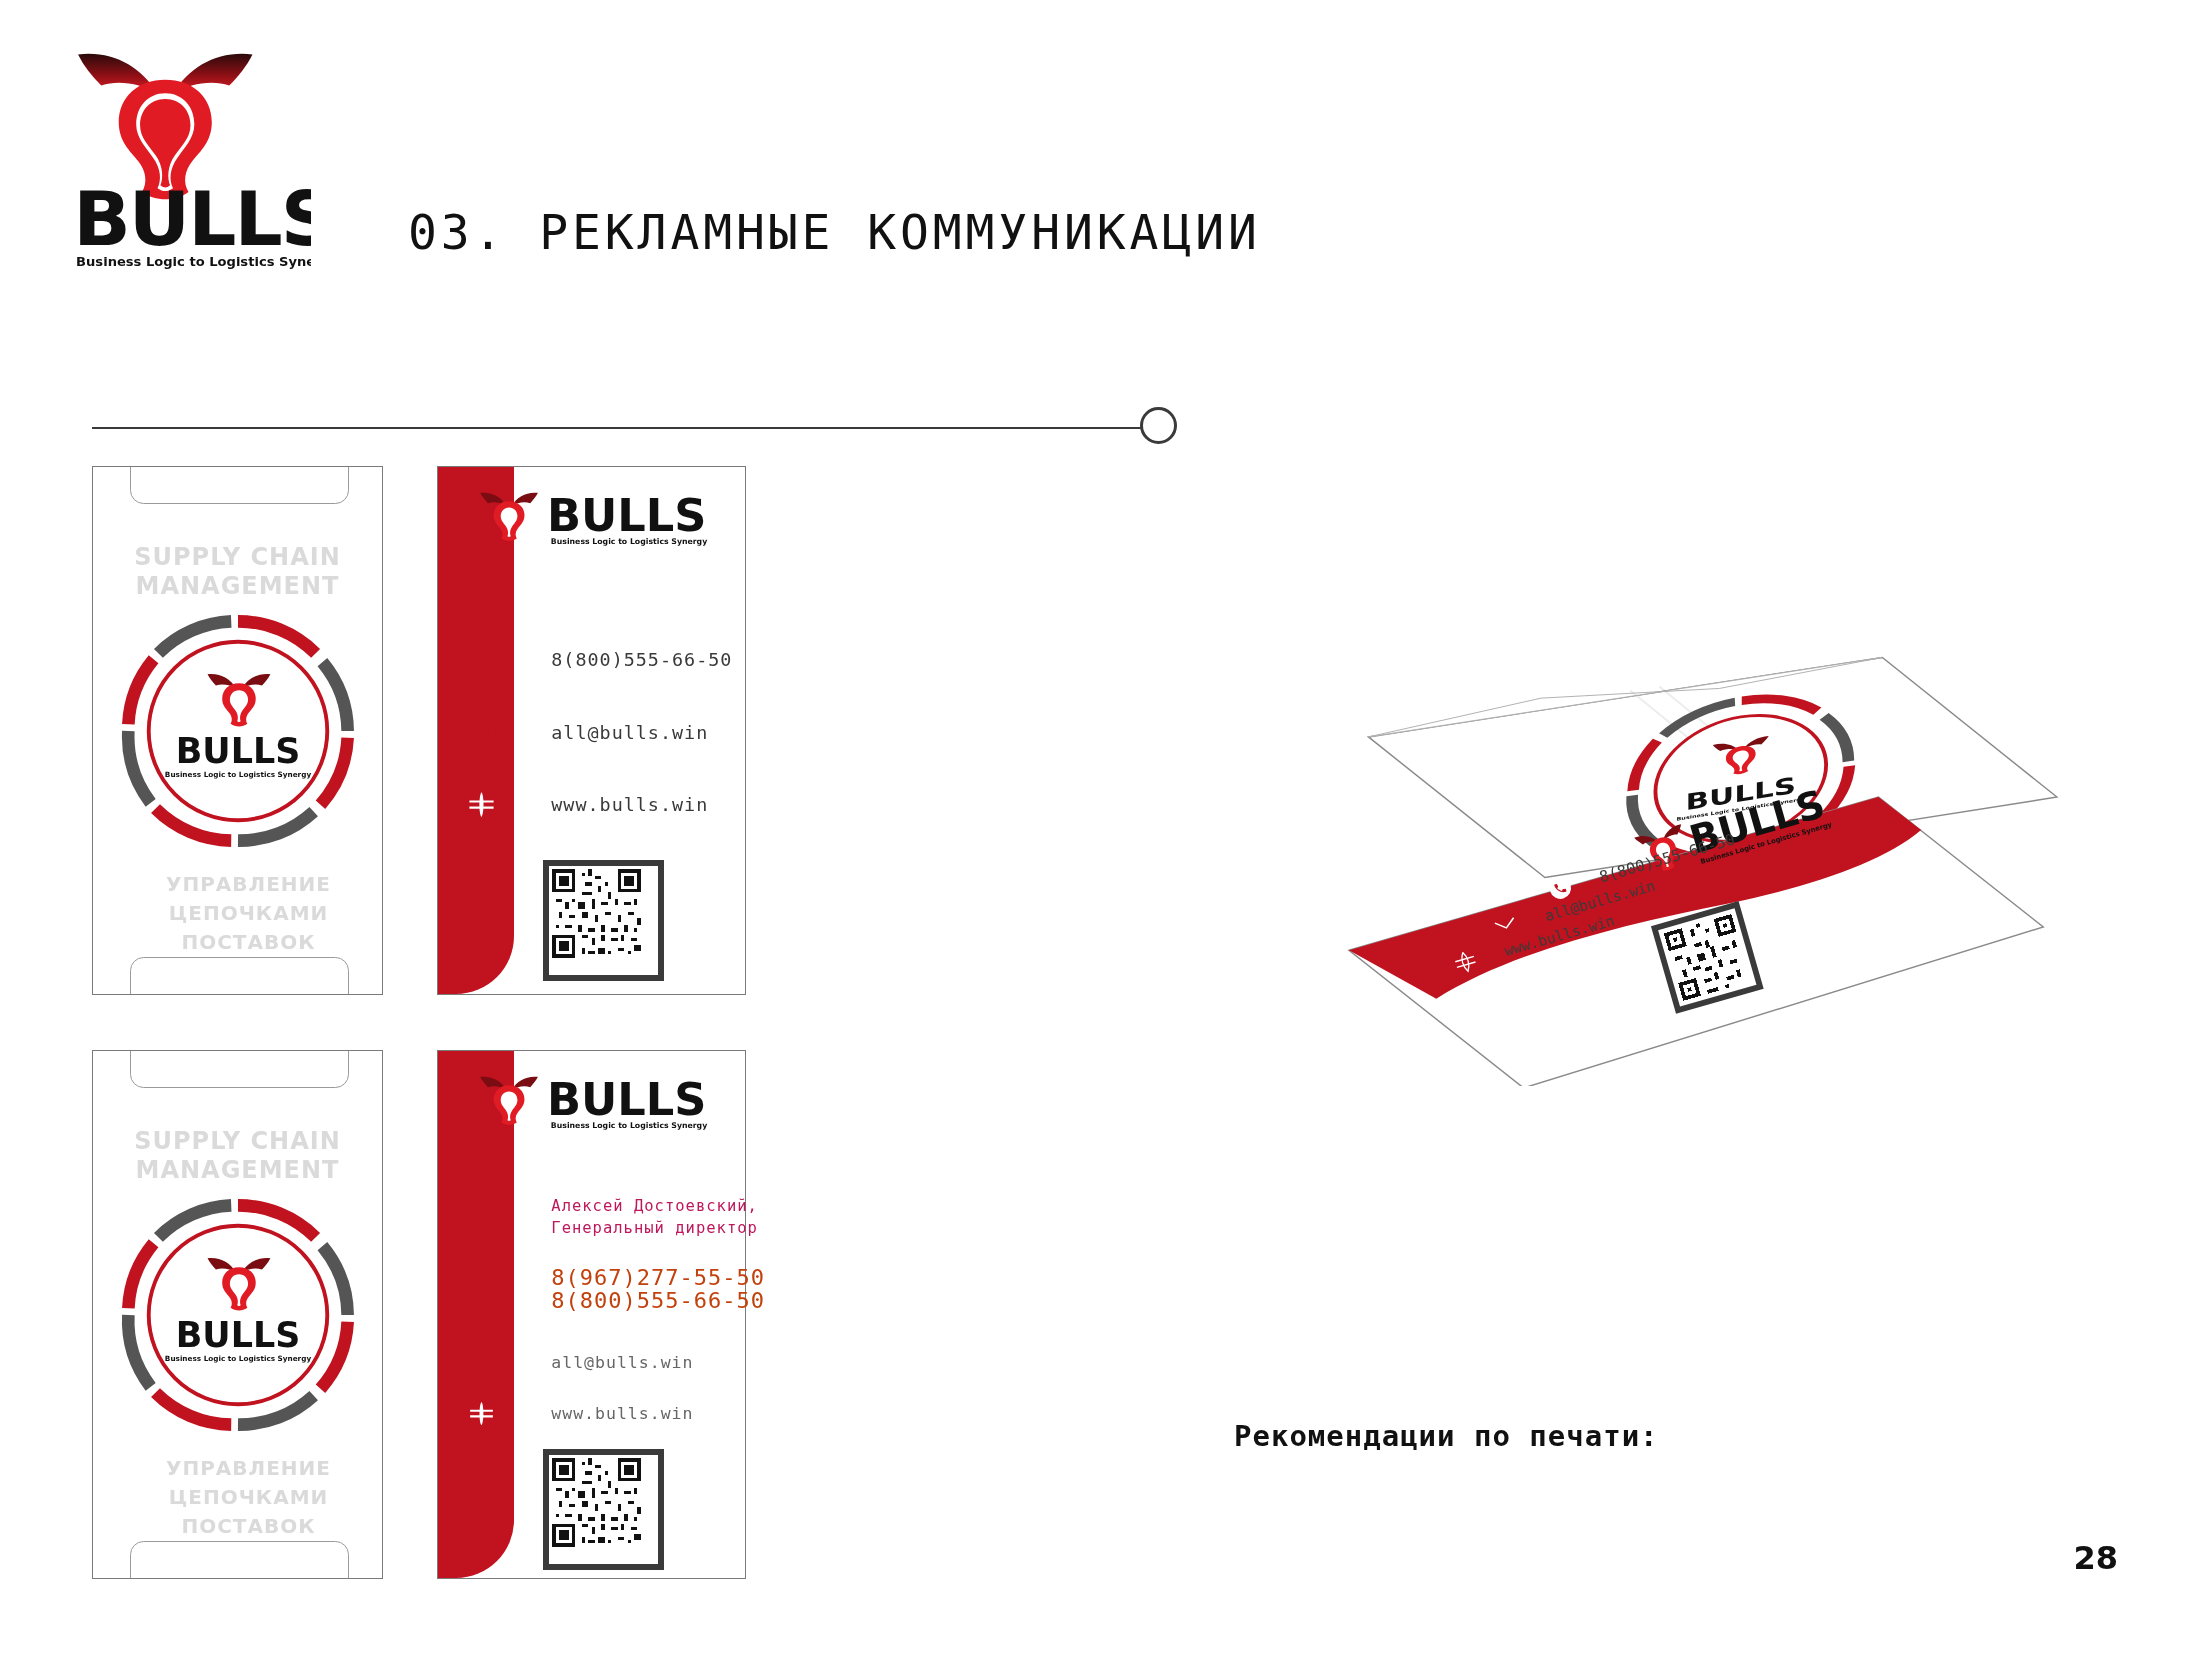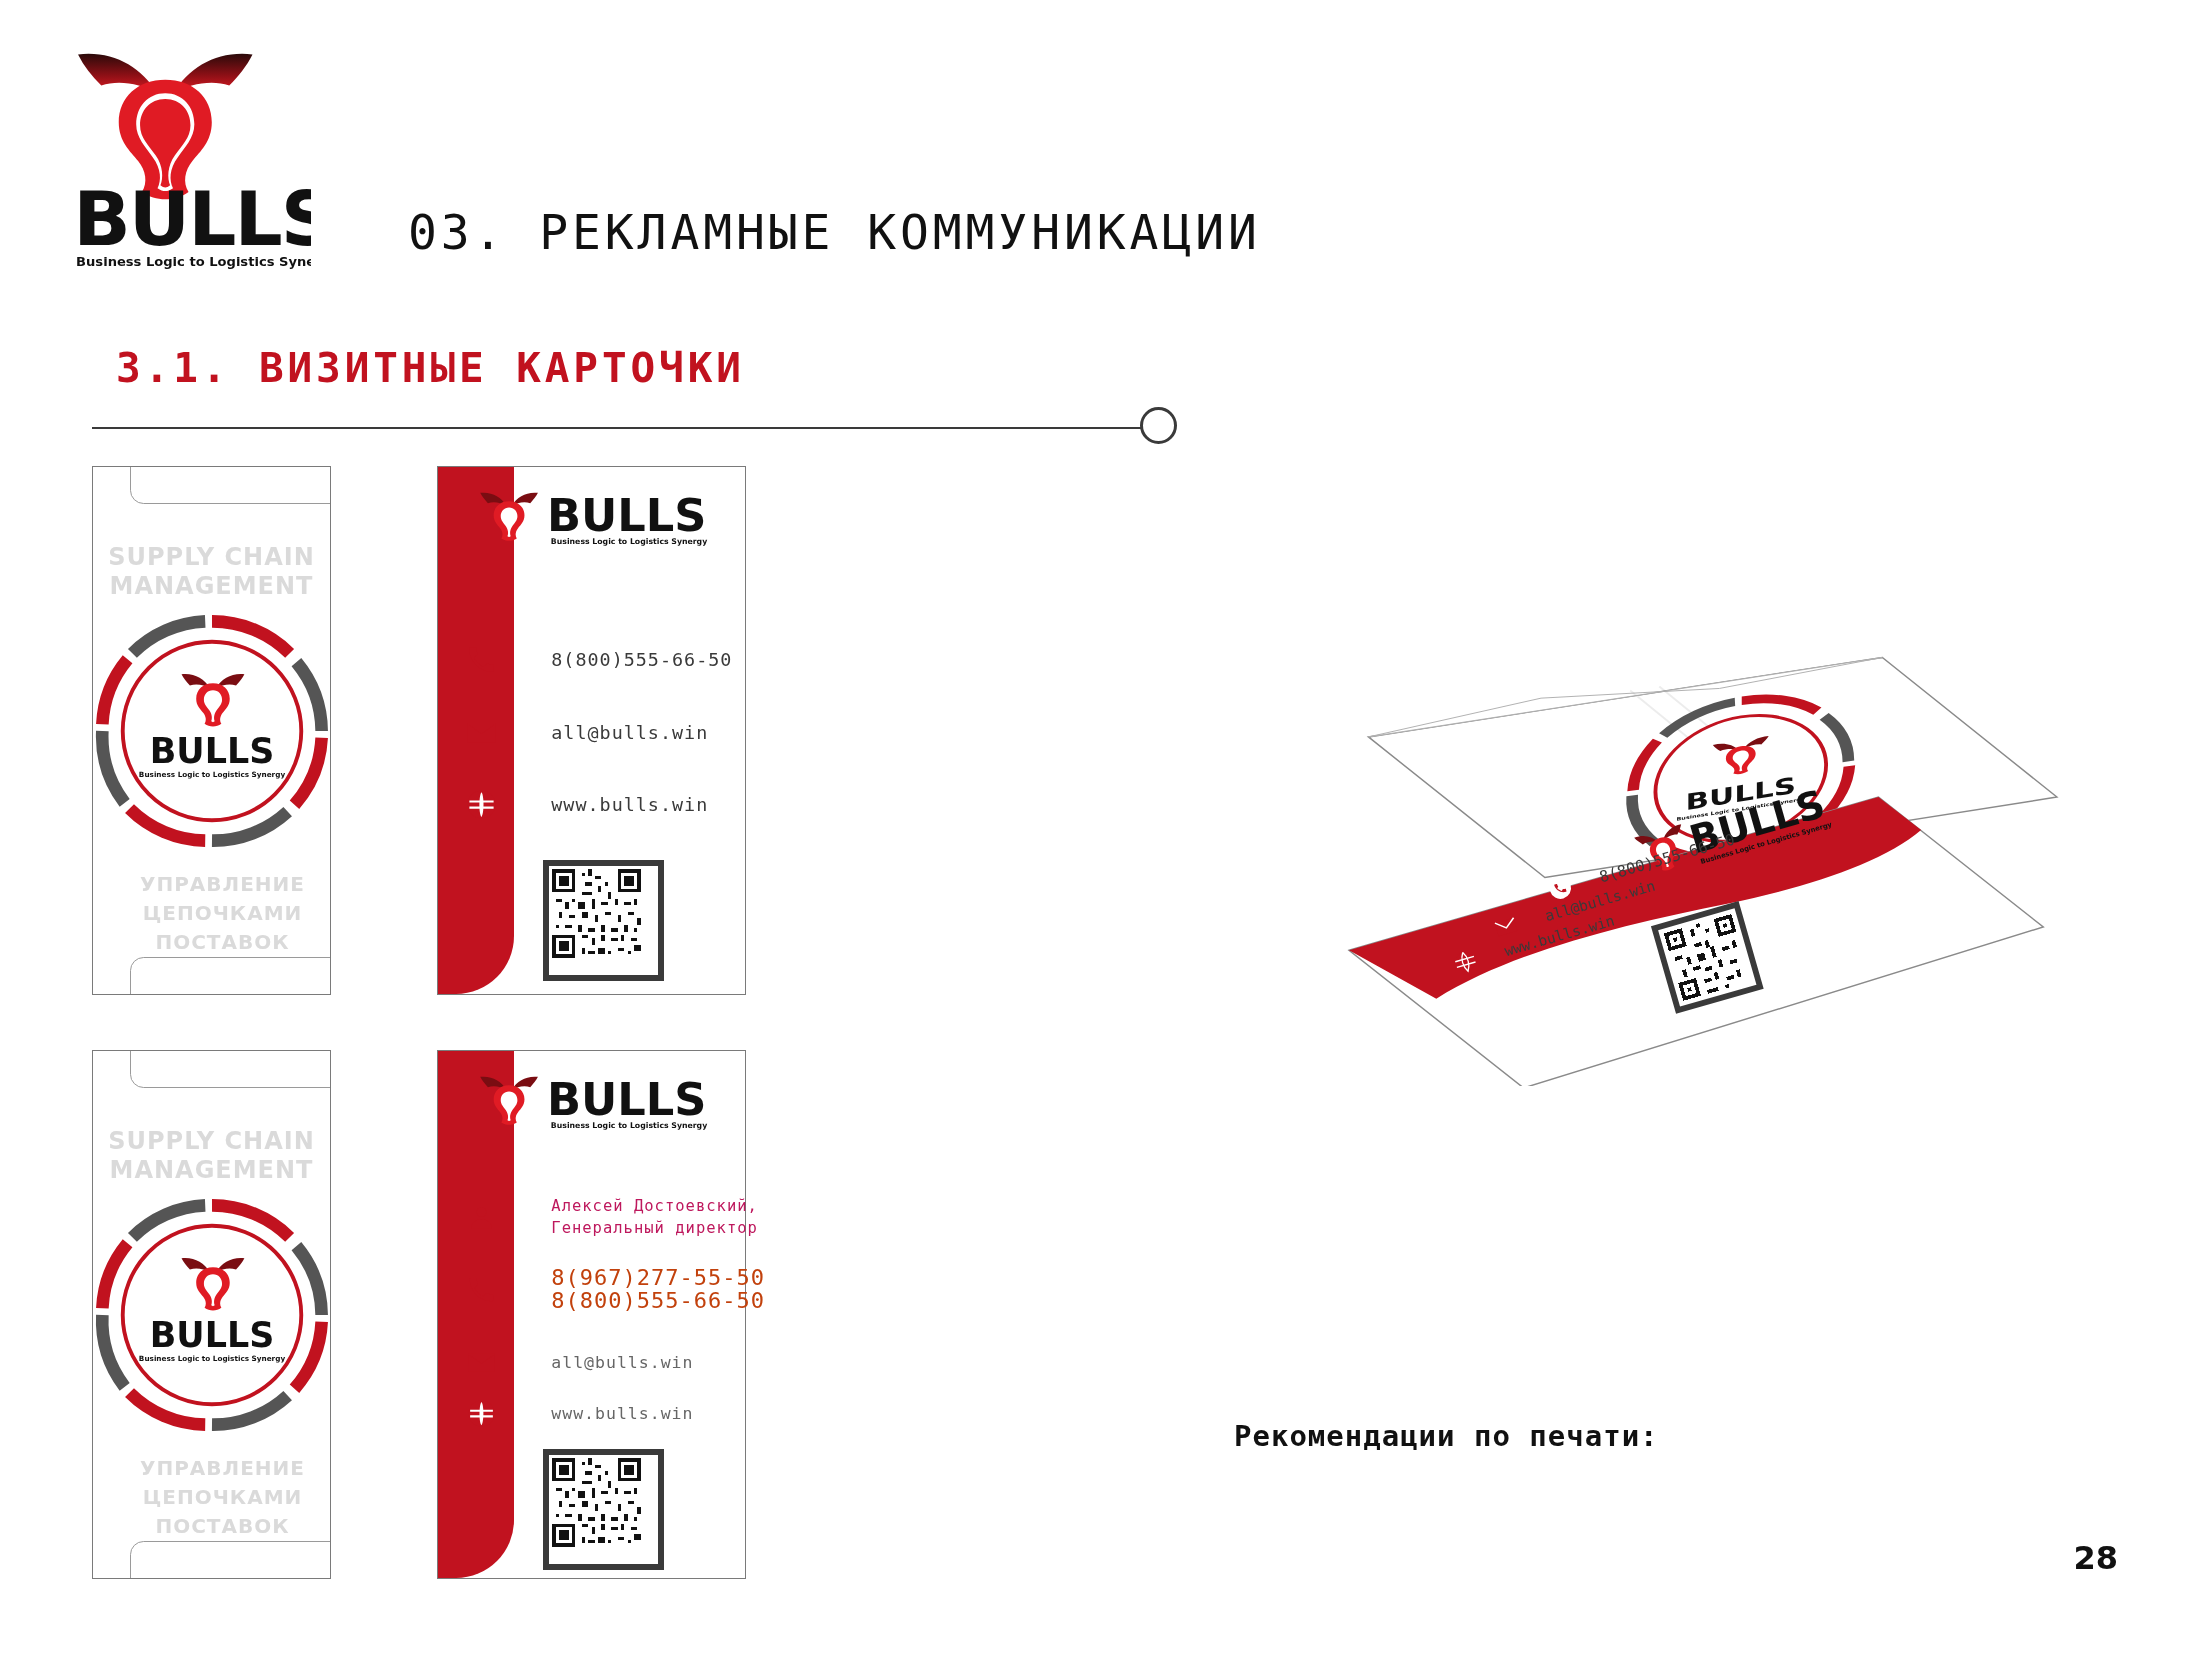--- a/index.html
+++ b/index.html
@@ -41,21 +41,21 @@
   }
   .rule-dot{
     position:absolute;left:1140px;top:407px;width:37px;height:37px;border:3.9px solid #3a3a3a;border-radius:50%;
     background:#fff;box-sizing:border-box;
   }
   
   .card{
     position:absolute;box-sizing:border-box;background:#fff;
     border:1px solid #7a7a7a;
   }
-  .card-back{width:239px;height:529px;}
+  .card-back{width:291px;height:529px;}
   .card-front{width:309px;height:529px;}
   .cb1{left:92px;top:466px;}
   .cf1{left:437px;top:466px;}
   .cb2{left:92px;top:1050px;}
   .cf2{left:437px;top:1050px;}
 
   
   .flap{
     position:absolute;left:0;top:0;width:100%;height:100%;
     overflow:hidden;
@@ -138,21 +138,20 @@
         <path d="M100 44 C128 44 148 62 148 88 C148 108 136 118 128 128 C120 138 118 150 124 160 C110 170 90 170 76 160 C82 150 80 138 72 128 C64 118 52 108 52 88 C52 62 72 44 100 44 Z" fill="#e01b24"></path>
         <path d="M100 58 C118 58 130 72 130 90 C130 104 120 114 113 124 C104 136 104 148 108 156 C102 160 98 160 92 156 C96 148 96 136 87 124 C80 114 70 104 70 90 C70 72 82 58 100 58 Z" fill="#ffffff"></path>
         <path d="M100 64 C116 64 126 76 126 91 C126 104 117 112 110 122 C102 133 102 146 105 153 C101 156 99 156 95 153 C98 146 98 133 90 122 C83 112 74 104 74 91 C74 76 84 64 100 64 Z" fill="#e01b24"></path>
       </g>
       <text class="logo-wordmark" x="5" y="215" font-size="78" fill="#111">BULLS</text>
       <text x="8" y="236" font-size="13.5" font-family="DejaVu Sans, sans-serif" font-weight="bold" fill="#111">Business Logic to Logistics Synergy</text>
     </svg>
   </div>
 
   <div class="header-title">03. РЕКЛАМНЫЕ КОММУНИКАЦИИ</div>
-  <div class="section-title">3.1. ВИЗИТНЫЕ КАРТОЧКИ</div>
   <div class="rule"></div>
   <div class="rule-dot"></div>
 
   <div class="card card-back cb1">
     <div class="flap"></div>
     <div class="ghost-top">
       <div>SUPPLY CHAIN</div>
       <div>MANAGEMENT</div>
     </div>
     <div class="emblem">

